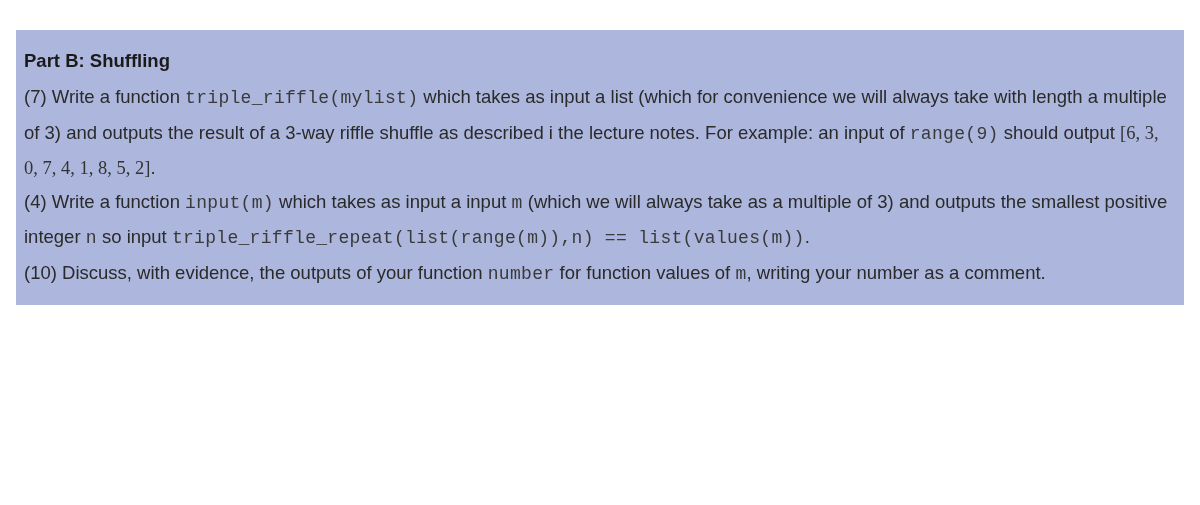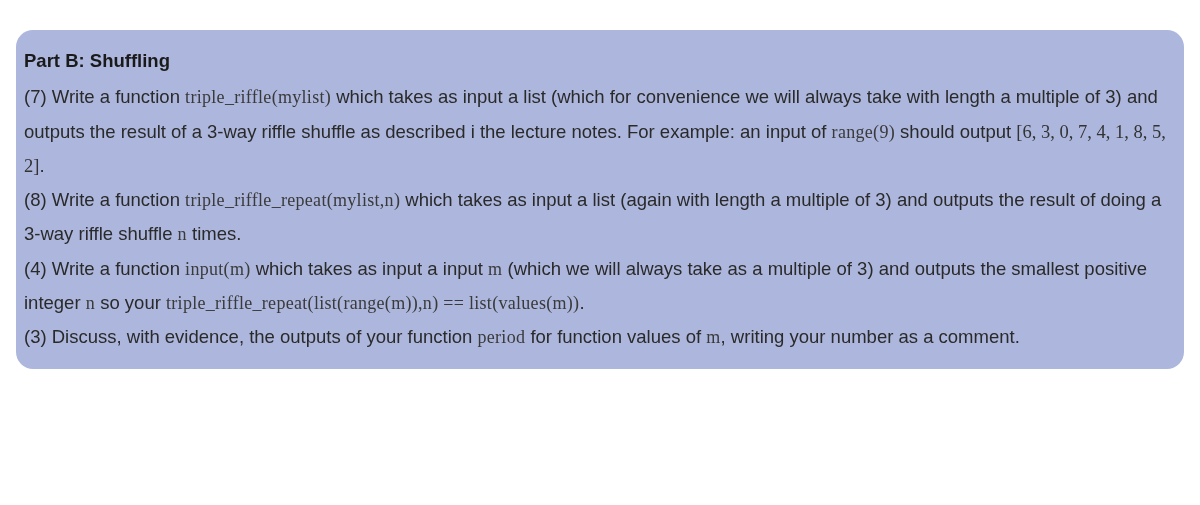--- a/index.html
+++ b/index.html
@@ -1,19 +1,18 @@
 <!DOCTYPE html>
 <html><head>
   <meta charset="utf-8">
   <style>
     * {
       margin: 0;
       padding: 0;
       box-sizing: border-box;
-      border-radius: 17px;
     }
     body {
       background: #ffffff;
       font-family: Arial, Helvetica, sans-serif;
       width: 1200px;
       height: 505px;
       padding: 0;
     }
     .top-spacer {
       height: 30px;
@@ -29,21 +28,21 @@
     }
     .heading {
       font-weight: bold;
       color: #1a1a1a;
       margin-bottom: 2px;
     }
     .para {
       color: #2a2a2a;
     }
     code {
-      font-family: Liberation Serif, serif;
+      font-family: Liberation Mono, monospace;
       font-size: 18px;
       color: #3a3a3a;
       letter-spacing: 0.3px;
     }
     .math {
       font-family: "Times New Roman", Times, serif;
       color: #333333;
     }
   </style>
 </head>
@@ -51,24 +50,21 @@
 
 <div class="top-spacer"></div>
 
 <div class="content-box">
   <div class="heading">Part B: Shuffling</div>
 
   <div class="para">
     <span>(7) Write a function </span><code>triple_riffle(mylist)</code><span> which takes as input a list (which for convenience we will always take with length a multiple of 3) and outputs the result of a 3-way riffle shuffle as described i the lecture notes. For example: an input of </span><code>range(9)</code><span> should output </span><span class="math">[6, 3, 0, 7, 4, 1, 8, 5, 2]</span><span>.</span>
   </div>
 
+
   <div class="para">
-    <span>(8) Write a function </span><code>triple_riffle_repeat(mylist,n)</code><span> which takes as input a list (again with length a multiple of 3) and outputs the result of doing a 3-way riffle shuffle </span><code>n</code><span> times.</span>
+    <span>(4) Write a function </span><code>input(m)</code><span> which takes as input a input </span><code>m</code><span> (which we will always take as a multiple of 3) and outputs the smallest positive integer </span><code>n</code><span> so input </span><code>triple_riffle_repeat(list(range(m)),n) == list(values(m))</code><span>.</span>
   </div>
 
   <div class="para">
-    <span>(4) Write a function </span><code>input(m)</code><span> which takes as input a input </span><code>m</code><span> (which we will always take as a multiple of 3) and outputs the smallest positive integer </span><code>n</code><span> so your </span><code>triple_riffle_repeat(list(range(m)),n) == list(values(m))</code><span>.</span>
-  </div>
-
-  <div class="para">
-    <span>(3) Discuss, with evidence, the outputs of your function </span><code>period</code><span> for function values of </span><code>m</code><span>, writing your number as a comment.</span>
+    <span>(10) Discuss, with evidence, the outputs of your function </span><code>number</code><span> for function values of </span><code>m</code><span>, writing your number as a comment.</span>
   </div>
 </div>
 
 </body></html>

